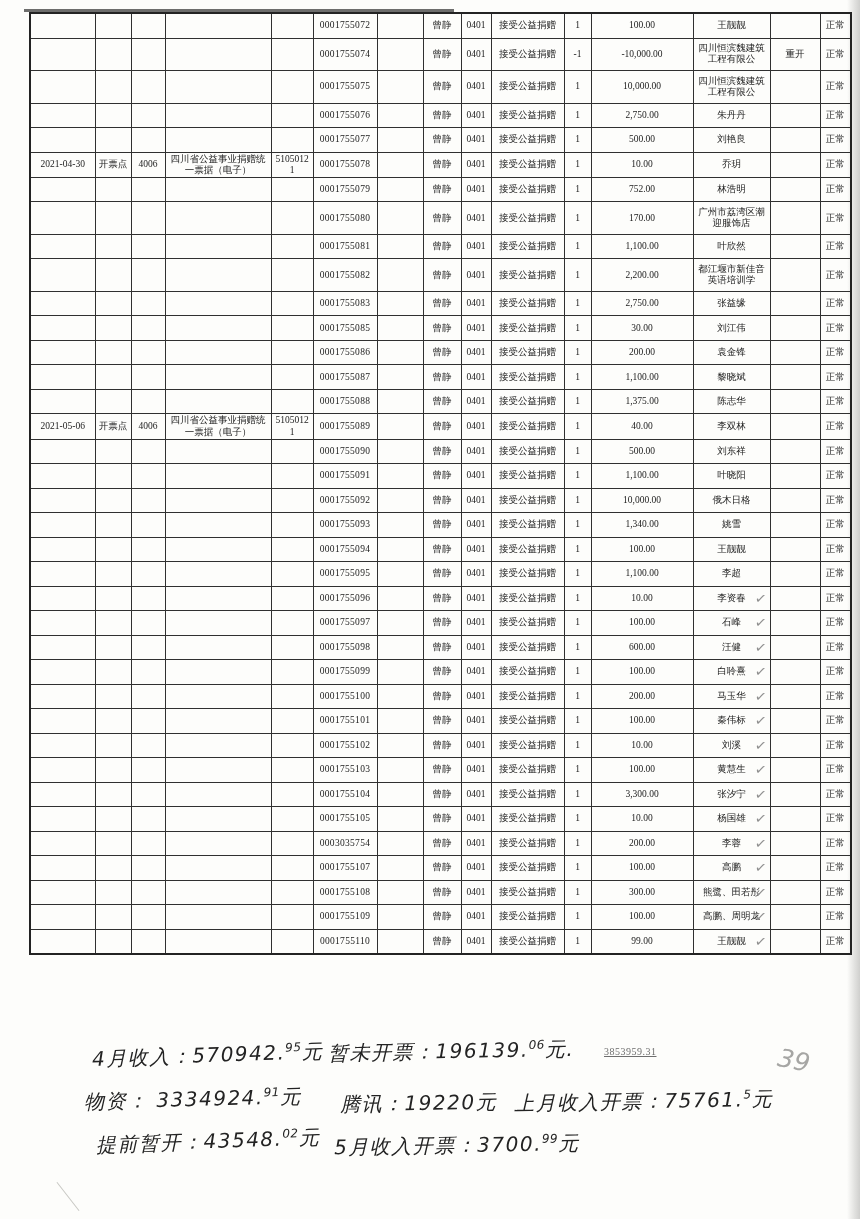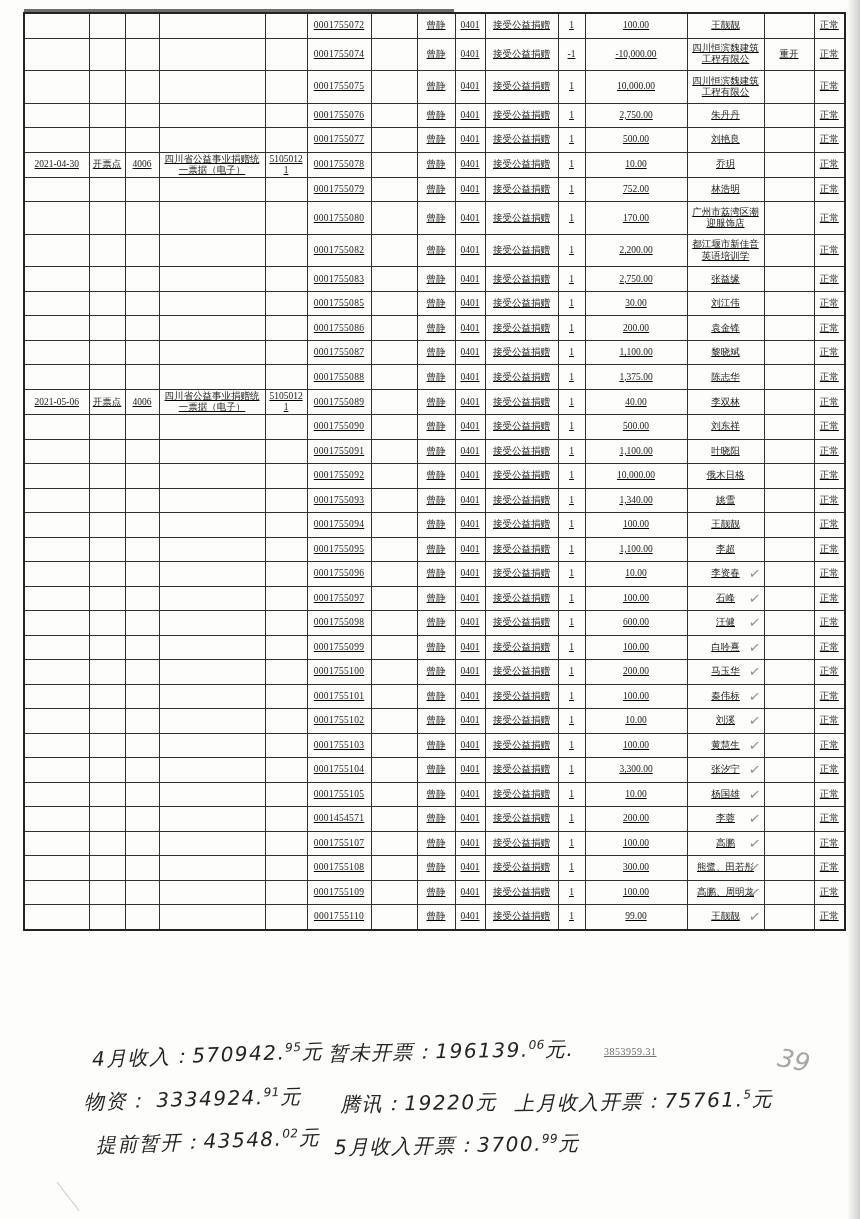--- a/index.html
+++ b/index.html
@@ -8,23 +8,23 @@
     background:#fdfdfb;
     font-family:"Liberation Serif","DejaVu Serif",serif;
   }
   
   .page-right-edge{position:absolute;right:0;top:0;width:13px;height:1219px;
     background:linear-gradient(to right,#fdfdfb 0%,#e3e3e1 55%,#cfcfcd 100%);}
   .top-smear{position:absolute;left:24px;top:9px;width:430px;height:3px;background:#3c3c3c;opacity:.75;}
   .corner-line{position:absolute;left:50px;top:1196px;width:36px;border-top:1.5px solid #c7c7c3;transform:rotate(52deg);}
 
   
-  table.ledger{position:absolute;left:23px;top:12px;width:821px;
+  table.ledger{position:absolute;left:29px;top:12px;width:821px;
     border-collapse:collapse;table-layout:fixed;
-    border:2px solid #232323;text-decoration:underline;}
+    border:2px solid #232323;}
   table.ledger td{
     border:1.5px solid #303030;
     height:21.5px;padding:1px 2px;
     font-size:9.5px;line-height:1.18;color:#1b1b1b;
     text-align:center;vertical-align:middle;overflow:hidden;
     word-break:break-all;
   }
   tr.tall td{height:29.5px;}
   td.invoice-number-cell{text-align:left;padding-left:4px;font-size:9.5px;letter-spacing:.3px;}
   td.amount-cell{text-align:right;padding-right:3px;}
@@ -210,20 +210,37 @@
         <td class="blank-cell"></td>
         <td class="operator-cell">曾静</td>
         <td class="item-code-cell">0401</td>
         <td class="item-name-cell">接受公益捐赠</td>
         <td class="quantity-cell">1</td>
         <td class="amount-cell">170.00</td>
         <td class="payer-cell"><span>广州市荔湾区潮迎服饰店</span></td>
         <td class="remark-cell"></td>
         <td class="status-cell">正常</td>
       </tr>
+      <tr>
+        <td class="date-cell"></td>
+        <td class="invoice-point-cell"></td>
+        <td class="point-code-cell"></td>
+        <td class="ticket-name-cell"></td>
+        <td class="org-code-cell"></td>
+        <td class="invoice-number-cell">0001755081</td>
+        <td class="blank-cell"></td>
+        <td class="operator-cell">曾静</td>
+        <td class="item-code-cell">0401</td>
+        <td class="item-name-cell">接受公益捐赠</td>
+        <td class="quantity-cell">1</td>
+        <td class="amount-cell">1,100.00</td>
+        <td class="payer-cell"><span>叶欣然</span></td>
+        <td class="remark-cell"></td>
+        <td class="status-cell">正常</td>
+      </tr>
       <tr class="tall">
         <td class="date-cell"></td>
         <td class="invoice-point-cell"></td>
         <td class="point-code-cell"></td>
         <td class="ticket-name-cell"></td>
         <td class="org-code-cell"></td>
         <td class="invoice-number-cell">0001755082</td>
         <td class="blank-cell"></td>
         <td class="operator-cell">曾静</td>
         <td class="item-code-cell">0401</td>
@@ -607,21 +624,21 @@
         <td class="payer-cell"><span>杨国雄</span><span class="check">✓</span></td>
         <td class="remark-cell"></td>
         <td class="status-cell">正常</td>
       </tr>
       <tr>
         <td class="date-cell"></td>
         <td class="invoice-point-cell"></td>
         <td class="point-code-cell"></td>
         <td class="ticket-name-cell"></td>
         <td class="org-code-cell"></td>
-        <td class="invoice-number-cell">0001454571</td>
+        <td class="invoice-number-cell">0003035754</td>
         <td class="blank-cell"></td>
         <td class="operator-cell">曾静</td>
         <td class="item-code-cell">0401</td>
         <td class="item-name-cell">接受公益捐赠</td>
         <td class="quantity-cell">1</td>
         <td class="amount-cell">200.00</td>
         <td class="payer-cell"><span>李蓉</span><span class="check">✓</span></td>
         <td class="remark-cell"></td>
         <td class="status-cell">正常</td>
       </tr>

